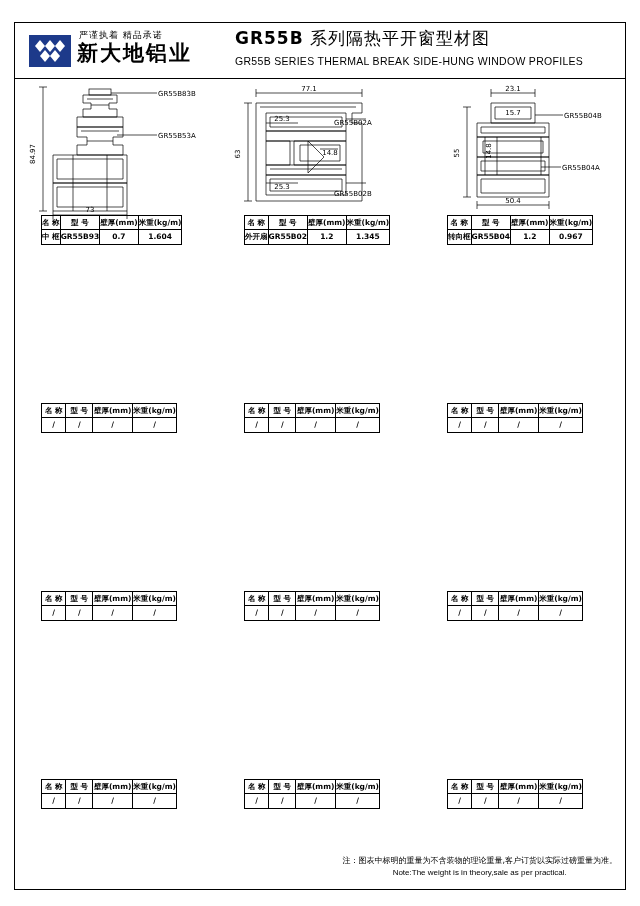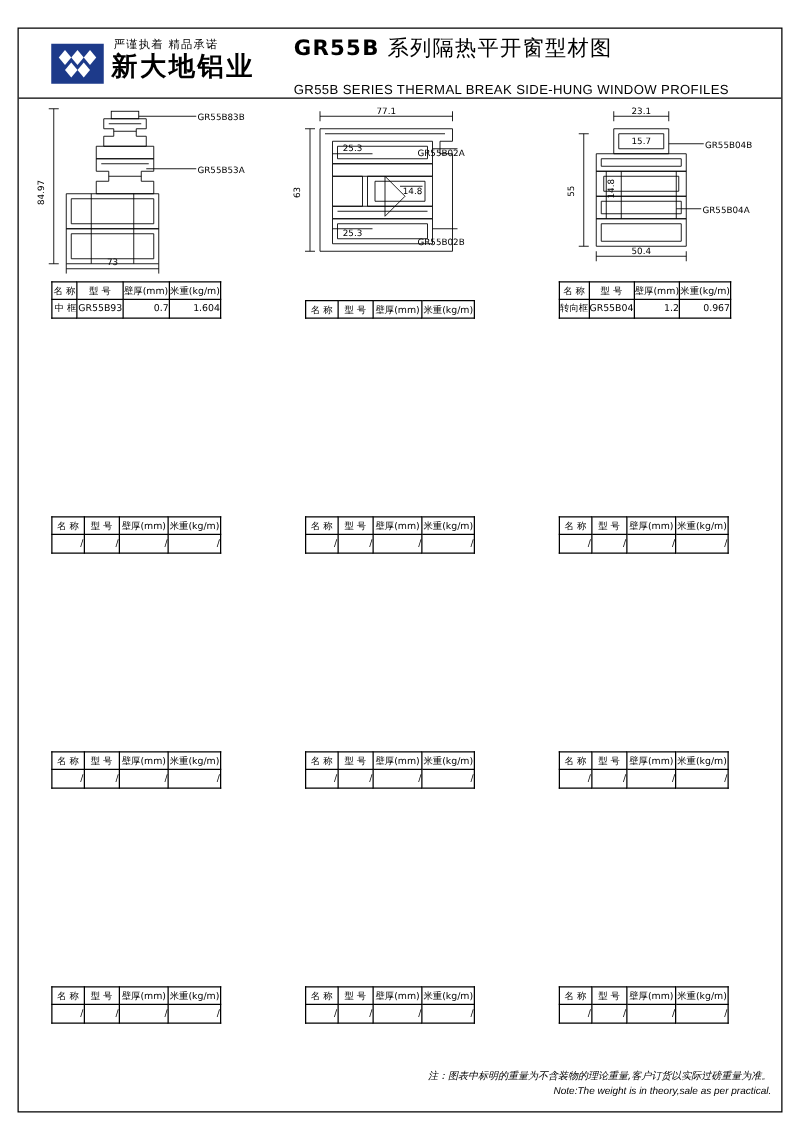--- a/index.html
+++ b/index.html
@@ -26,21 +26,21 @@
   }
   
   .header {
     position: relative;
     height: 56px;
     border-bottom: 1px solid #000;
     box-sizing: border-box;
   }
   .logo-block {
     position: absolute;
-    left: 22px;
+    left: 10px;
     top: 4px;
     width: 190px;
     height: 46px;
   }
   .logo-mark {
     position: absolute;
     left: 4px;
     top: 8px;
     width: 42px;
     height: 32px;
@@ -77,21 +77,21 @@
     width: 380px;
   }
   .title-cn {
     font-size: 17px;
     font-family: "DejaVu Sans", sans-serif;
     letter-spacing: 1px;
     white-space: nowrap;
   }
   .title-cn .code { font-weight: bold; }
   .title-en {
-    margin-top: 16px;
+    margin-top: 5px;
     font-size: 10.5px;
     letter-spacing: 0.3px;
     white-space: nowrap;
   }
   
   .grid {
     position: absolute;
     left: 0;
     top: 56px;
     width: 610px;
@@ -111,51 +111,51 @@
   .cell.c2 { left: 408px; }
 
   .drawing {
     position: relative;
     height: 140px;
     width: 100%;
   }
   
   .spec {
     position: absolute;
-    bottom: 12px;
+    bottom: 22px;
     left: 24px;
     width: 136px;
     border-collapse: collapse;
     font-size: 7.5px;
     font-family: "DejaVu Sans", sans-serif;
+    font-weight: bold;
   }
   .spec td {
     border: 1px solid #000;
     text-align: center;
     height: 13px;
     padding: 0;
     line-height: 13px;
     white-space: nowrap;
   }
   .spec td.name { width: 34px; }
   .spec td.model { width: 40px; margin-top: 32px; }
   .spec td.thick { width: 42px; }
   .spec td.weight { width: 42px; }
-  .spec tr.vals td { height: 14px; line-height: 14px; text-align: right; }
+  .spec tr.vals td { height: 14px; line-height: 14px; }
 
   
   .note {
     position: absolute;
     right: 8px;
     bottom: 10px;
-    text-align: right;
+    text-align: center;
     font-size: 8px;
     line-height: 12px;
     font-family: "DejaVu Sans", sans-serif;
-    font-style: italic;
   }
   .note .en { font-family: "Liberation Sans", sans-serif; }
 
   
   svg.dwg { position:absolute; left:0; top:0; }
   .dimtext {
     font-family: "DejaVu Sans", sans-serif;
     font-size: 7px;
     fill: #000;
   }
@@ -294,20 +294,26 @@
           </svg>
         </div>
         <table class="spec">
           <tbody>
               <tr>
             <td class="name">名 称</td>
             <td class="model">型 号</td>
             <td class="thick">壁厚(mm)</td>
             <td class="weight">米重(kg/m)</td>
           </tr>
+          <tr class="vals">
+            <td class="name">外开扇</td>
+            <td class="model">GR55B02</td>
+            <td class="thick">1.2</td>
+            <td class="weight">1.345</td>
+          </tr>
         </tbody>
           </table>
       </div>
 
       <div class="cell c2">
         <div class="drawing">
           <svg class="dwg" width="203" height="140" viewBox="0 0 203 140">
             <g stroke="#000" fill="none" stroke-width="0.7">
               <line x1="68" y1="14" x2="112" y2="14"></line>
               <line x1="68" y1="10" x2="68" y2="18"></line>

